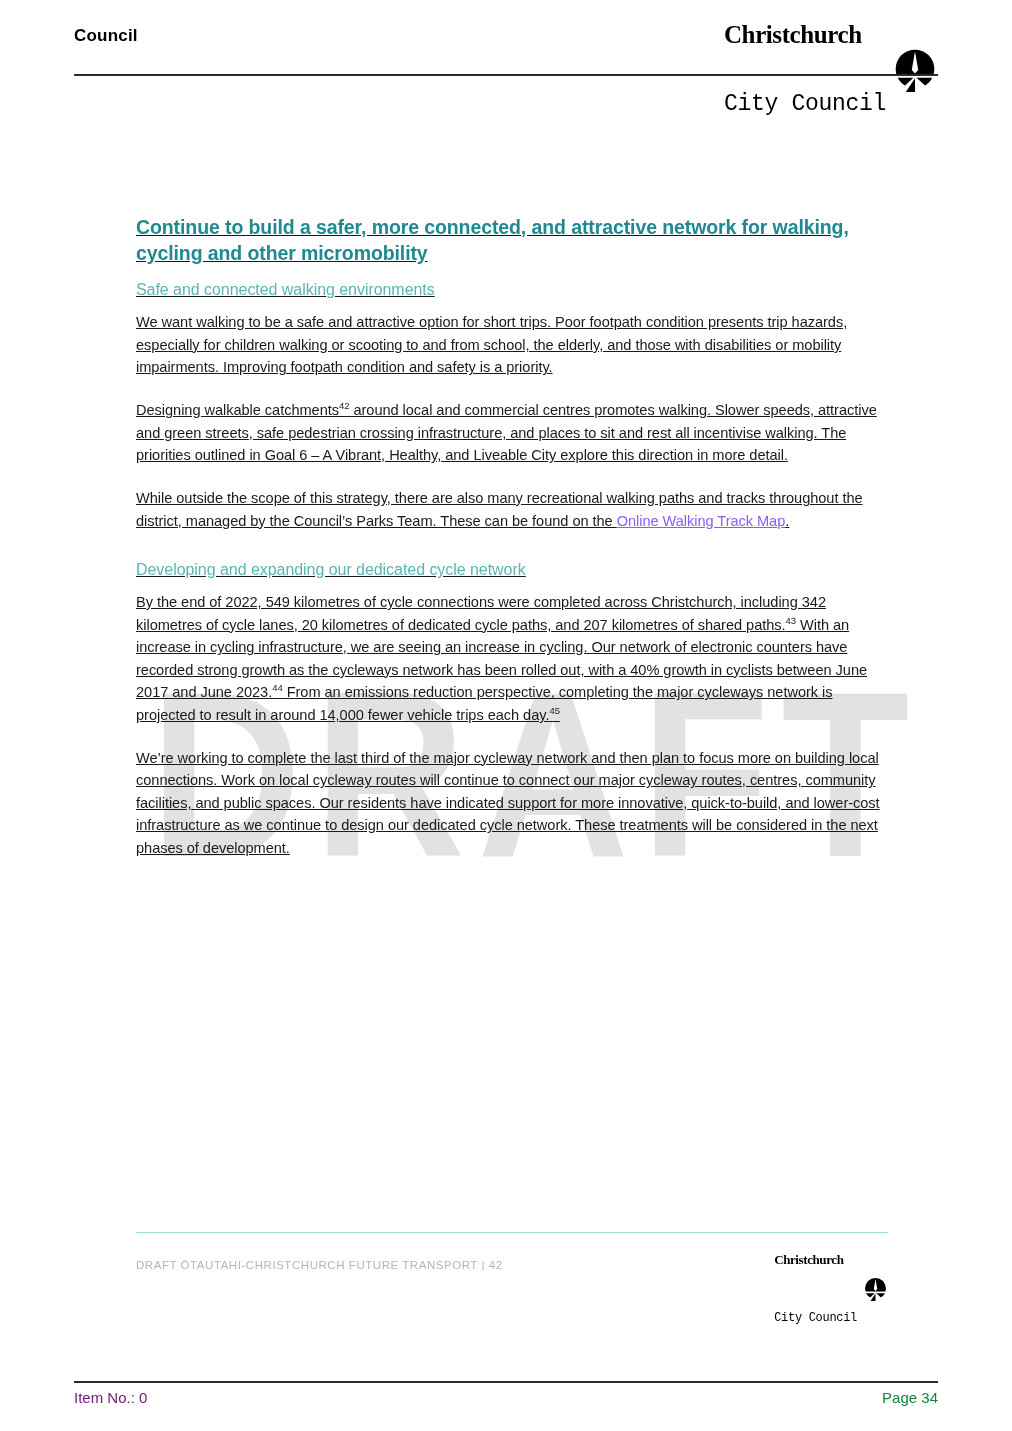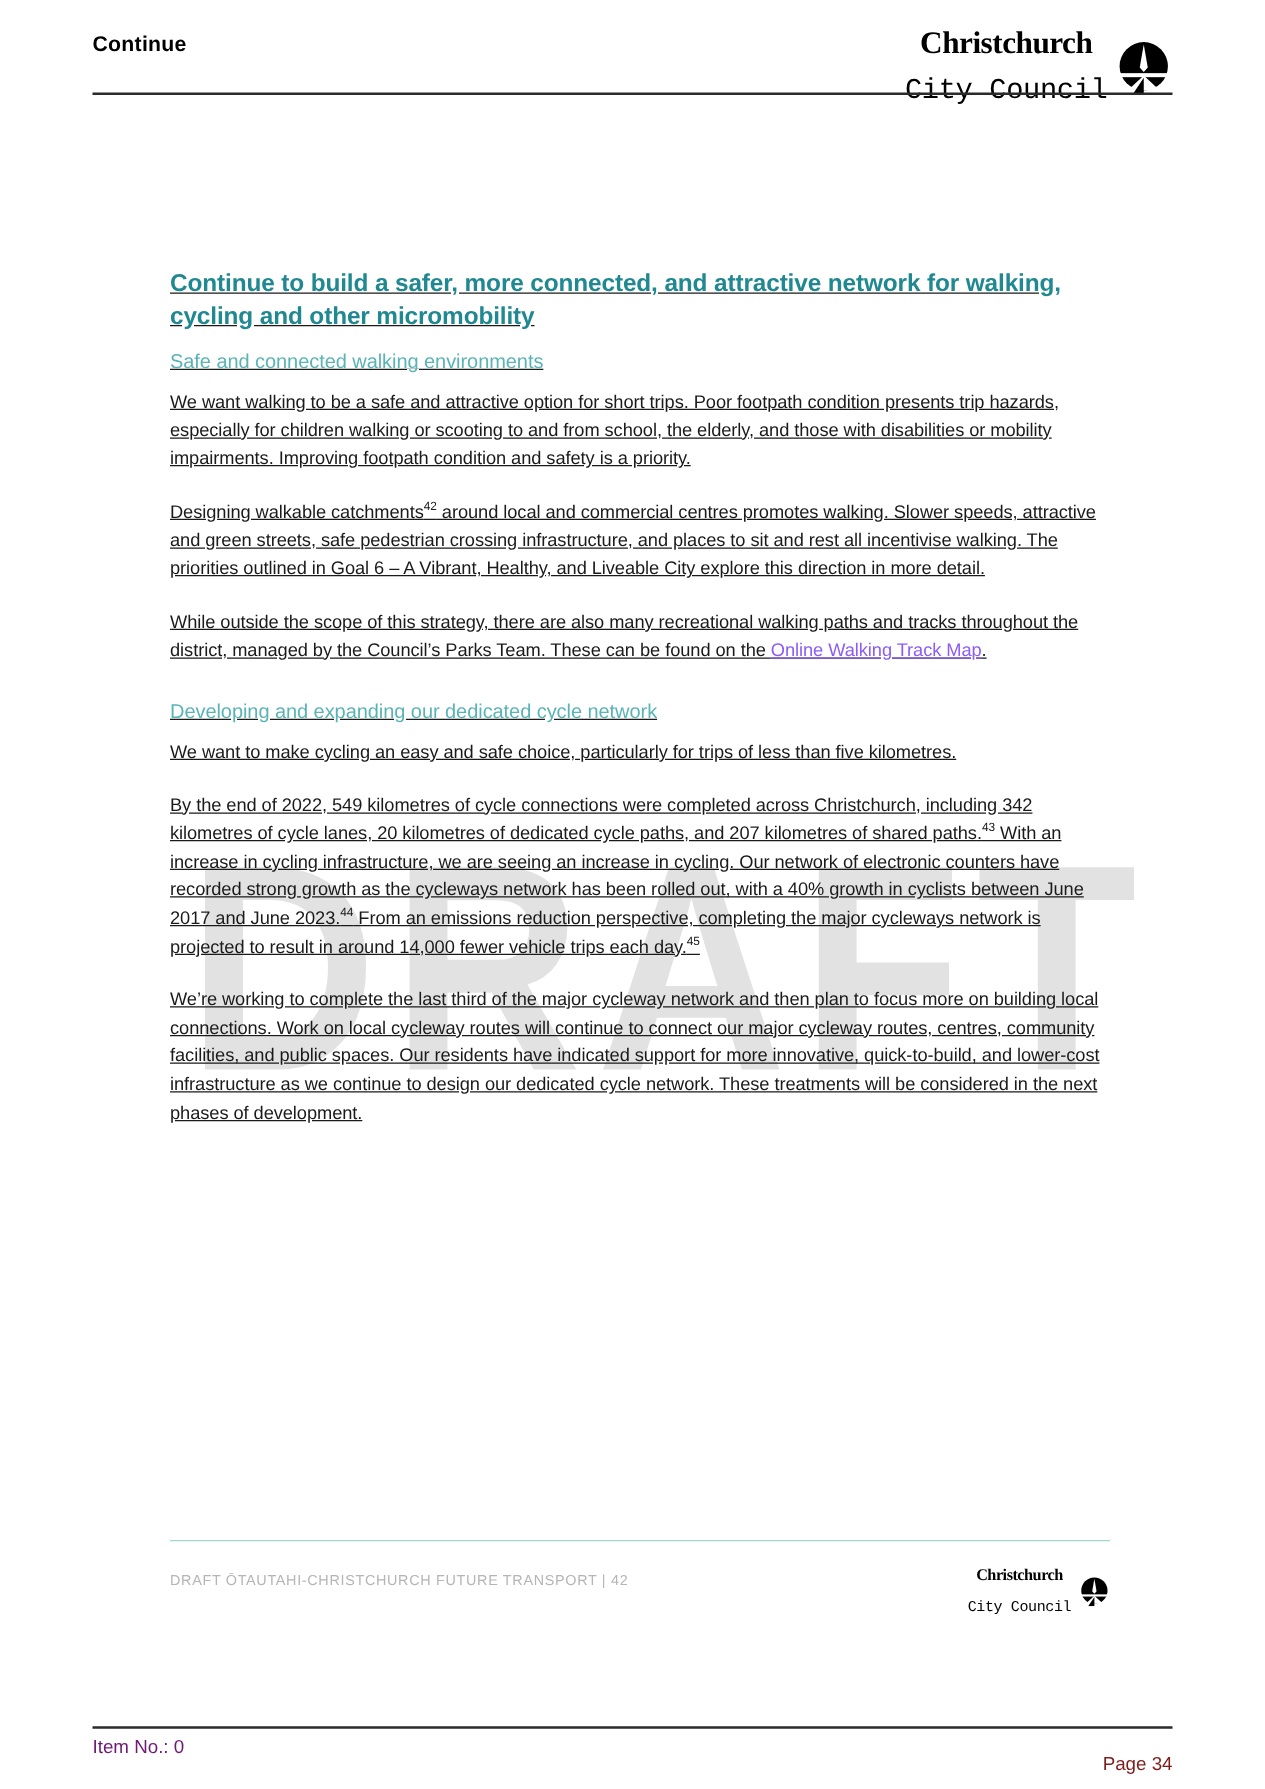--- a/index.html
+++ b/index.html
@@ -60,43 +60,44 @@
   .chrome-footer .left {
     position: absolute;
     left: 0;
     top: 0;
     font-size: 15px;
     color: #701a75;
   }
   .chrome-footer .right {
     position: absolute;
     right: 0;
-    top: 14px;
+    top: 0;
     font-size: 15px;
-    color: #7f1d1d;
+    color: #15803d;
   }
 
   
   .ccc-logo {
     position: absolute;
     display: flex;
     align-items: center;
     gap: 6px;
   }
   .ccc-logo.header {
     right: 0;
     top: 0;
   }
   .ccc-wordmark {
     display: flex;
     flex-direction: column;
-    align-items: center;
+    align-items: flex-start;
     line-height: 1.0;
     font-family: "Liberation Serif", serif;
     color: #000;
+    gap: 32px;
   }
   .ccc-wordmark .l1 {
     font-weight: bold;
     font-size: 25px;
     letter-spacing: -0.4px;
   }
   .ccc-wordmark .l2 {
     font-size: 23px;
     letter-spacing: -0.3px;
     margin-top: 14px;
@@ -213,21 +214,21 @@
     top: 0;
   }
   .ccc-logo.footer .ccc-wordmark .l1 { font-size: 13px; }
   .ccc-logo.footer .ccc-wordmark .l2 { font-size: 12px; }
   .ccc-logo.footer .ccc-mark { width: 25px; height: 25px; }
 </style>
 </head>
 <body>
 
 <div class="page-chrome-header">
-  <div class="chrome-title">Continue</div>
+  <div class="chrome-title">Council</div>
 
   <div class="ccc-logo header">
     <div class="ccc-wordmark">
       <span class="l1">Christchurch</span>
       <span class="l2">City Council</span>
     </div>
     <svg class="ccc-mark" viewBox="0 0 100 100">
       <circle cx="50" cy="50" r="42" fill="#000000"></circle>
       <path d="M50 12 L57 52 L50 60 L43 52 Z" fill="#ffffff"></path>
       <rect x="8" y="62" width="84" height="7" fill="#ffffff"></rect>
@@ -250,21 +251,20 @@
     <h2 class="sub-heading">Safe and connected walking environments</h2>
 
     <p class="body-text">We want walking to be a safe and attractive option for short trips. Poor footpath condition presents trip hazards, especially for children walking or scooting to and from school, the elderly, and those with disabilities or mobility impairments. Improving footpath condition and safety is a priority.</p>
 
     <p class="body-text"><span>Designing walkable catchments</span><sup>42</sup><span> around local and commercial centres promotes walking. Slower speeds, attractive and green streets, safe pedestrian crossing infrastructure, and places to sit and rest all incentivise walking. The priorities outlined in Goal 6 – A Vibrant, Healthy, and Liveable City explore this direction in more detail.</span></p>
 
     <p class="body-text"><span>While outside the scope of this strategy, there are also many recreational walking paths and tracks throughout the district, managed by the Council’s Parks Team. These can be found on the </span><a class="doc-link" href="#">Online Walking Track Map</a><span>.</span></p>
 
     <h2 class="sub-heading spaced">Developing and expanding our dedicated cycle network</h2>
 
-    <p class="body-text">We want to make cycling an easy and safe choice, particularly for trips of less than five kilometres.</p>
 
     <p class="body-text"><span>By the end of 2022, 549 kilometres of cycle connections were completed across Christchurch, including 342 kilometres of cycle lanes, 20 kilometres of dedicated cycle paths, and 207 kilometres of shared paths.</span><sup>43</sup><span> With an increase in cycling infrastructure, we are seeing an increase in cycling. Our network of electronic counters have recorded strong growth as the cycleways network has been rolled out, with a 40% growth in cyclists between June 2017 and June 2023.</span><sup>44</sup><span> From an emissions reduction perspective, completing the major cycleways network is projected to result in around 14,000 fewer vehicle trips each day.</span><sup>45</sup></p>
 
     <p class="body-text">We’re working to complete the last third of the major cycleway network and then plan to focus more on building local connections. Work on local cycleway routes will continue to connect our major cycleway routes, centres, community facilities, and public spaces. Our residents have indicated support for more innovative, quick-to-build, and lower-cost infrastructure as we continue to design our dedicated cycle network. These treatments will be considered in the next phases of development.</p>
 
   </div>
 
   <div class="doc-footer-rule"></div>
 
   <div class="doc-footer">

